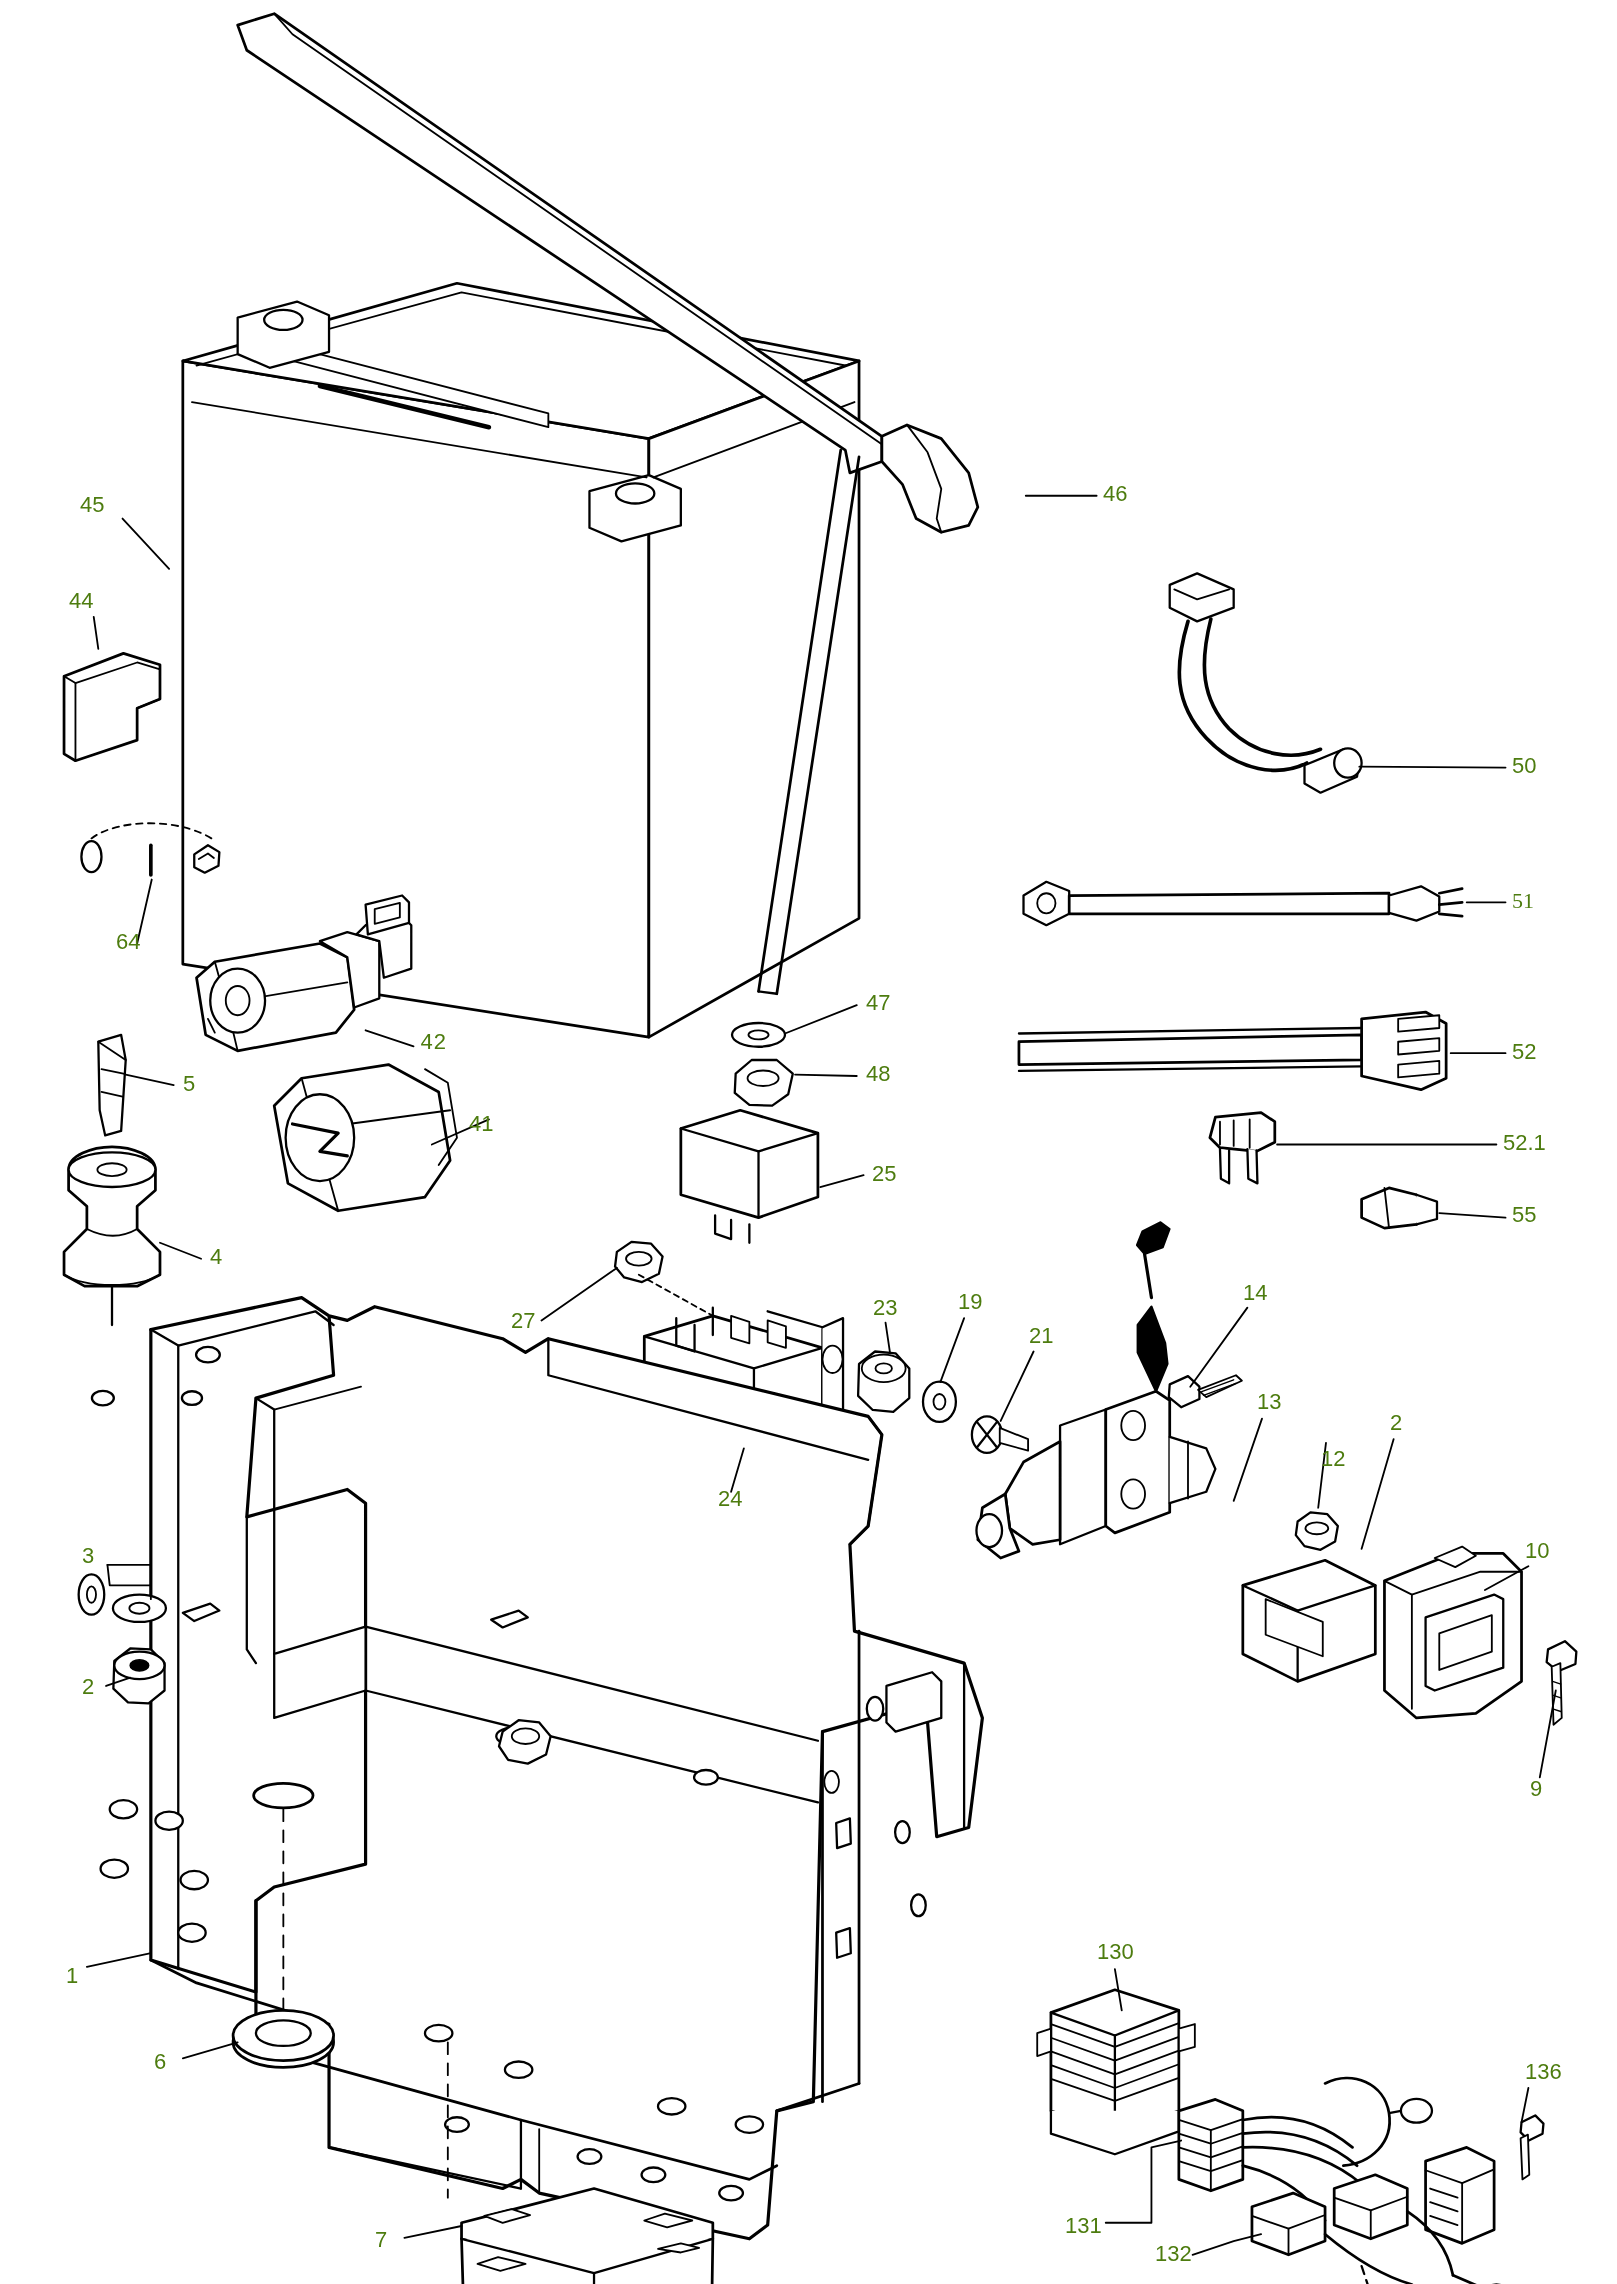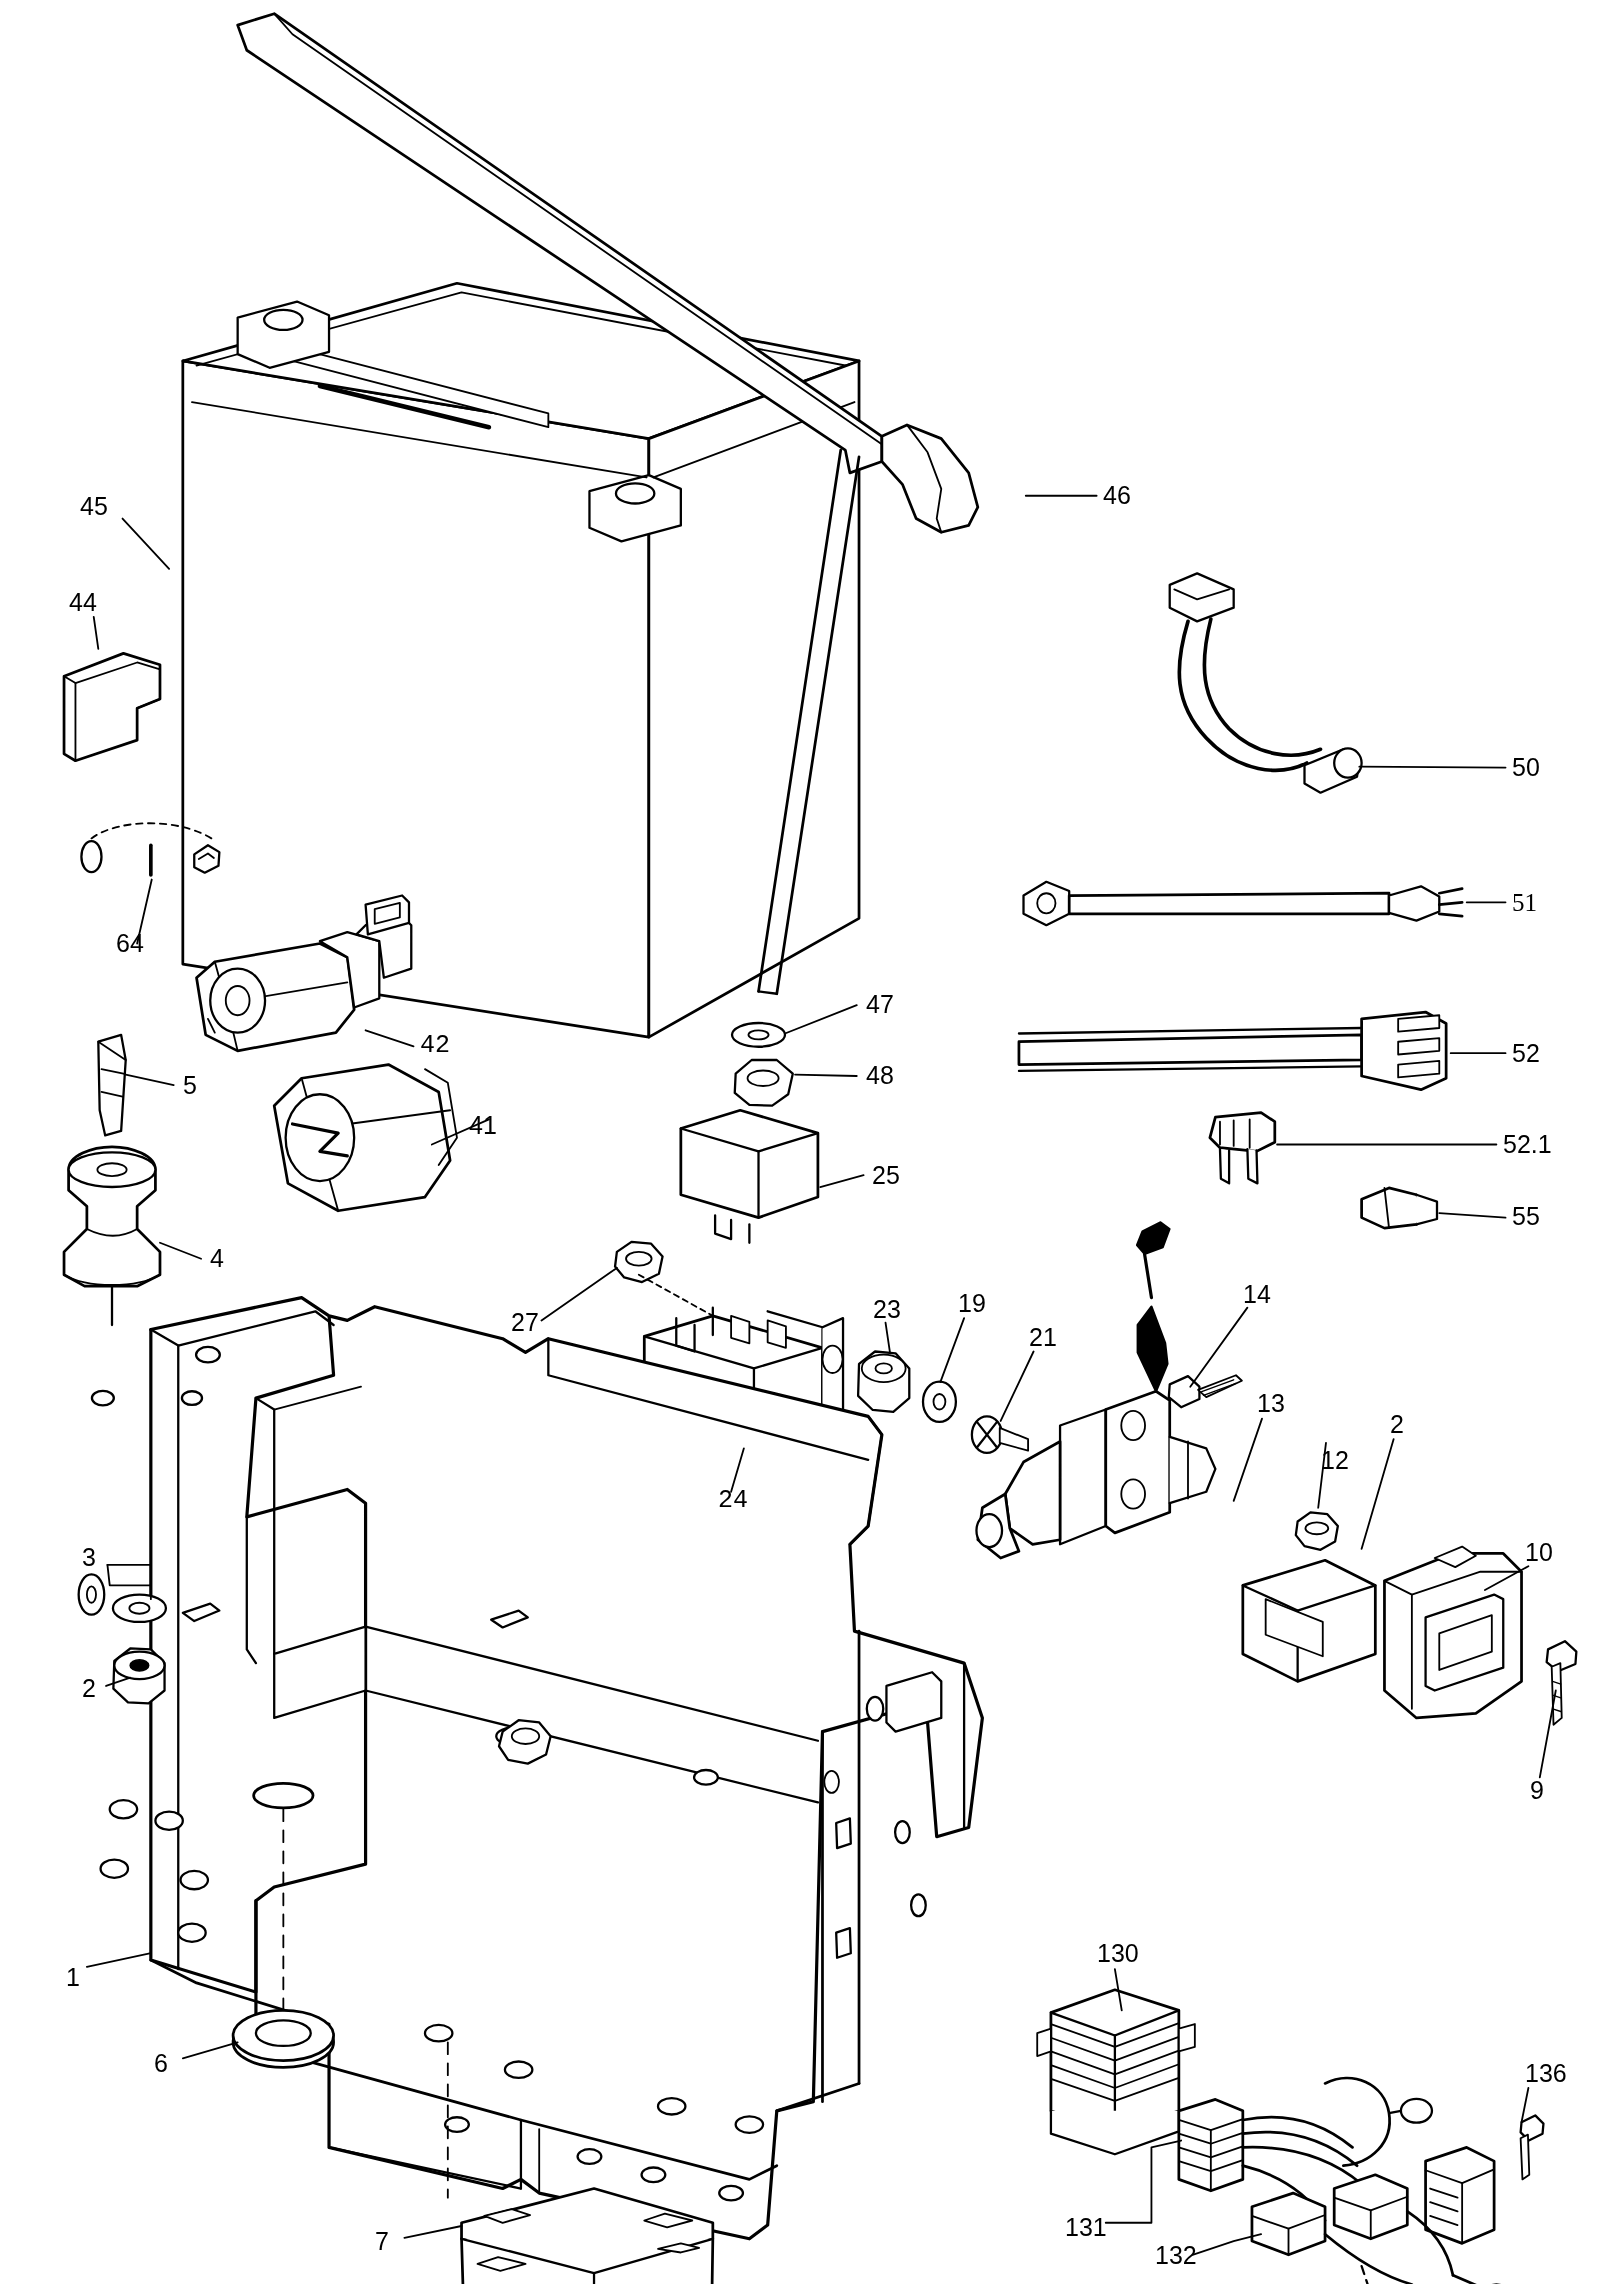--- a/index.html
+++ b/index.html
@@ -20,22 +20,22 @@
   #diagram-svg {
     position: absolute;
     left: 0;
     top: 0;
     width: 1618px;
     height: 2512px;
   }
   .callout {
     position: absolute;
     font-family: "Liberation Sans", sans-serif;
-    font-size: 25px;
-    color: #000000;
+    font-size: 22px;
+    color: #4d7c0f;
     white-space: nowrap;
     line-height: 1;
   }
 </style>
 </head>
 <body>
 
 <div id="page">
 
   <svg id="diagram-svg" viewBox="0 0 3541 5498" xmlns="http://www.w3.org/2000/svg">
@@ -500,21 +500,21 @@
   <div class="callout" style="left:1512px; top:1204px;">55</div>
   <div class="callout" style="left:116px; top:931px;">64</div>
   <div class="callout" style="left:420px; top:1033px;font-family:Liberation Mono, monospace;">42</div>
   <div class="callout" style="left:469px; top:1096px;margin-top:17px;">41</div>
   <div class="callout" style="left:183px; top:1073px;">5</div>
   <div class="callout" style="left:210px; top:1246px;">4</div>
   <div class="callout" style="left:866px; top:992px;">47</div>
   <div class="callout" style="left:866px; top:1063px;">48</div>
   <div class="callout" style="left:872px; top:1163px;">25</div>
   <div class="callout" style="left:511px; top:1310px;">27</div>
-  <div class="callout" style="left:718px; top:1488px;font-family:Liberation Mono, monospace;">24</div>
+  <div class="callout" style="left:718px; top:1488px;">24</div>
   <div class="callout" style="left:873px; top:1297px;">23</div>
   <div class="callout" style="left:958px; top:1291px;">19</div>
   <div class="callout" style="left:1029px; top:1325px;">21</div>
   <div class="callout" style="left:1243px; top:1282px;">14</div>
   <div class="callout" style="left:1257px; top:1391px;">13</div>
   <div class="callout" style="left:1321px; top:1416px;margin-top:32px;">12</div>
   <div class="callout" style="left:1390px; top:1412px;">2</div>
   <div class="callout" style="left:1525px; top:1540px;">10</div>
   <div class="callout" style="left:1530px; top:1778px;">9</div>
   <div class="callout" style="left:82px; top:1545px;">3</div>

